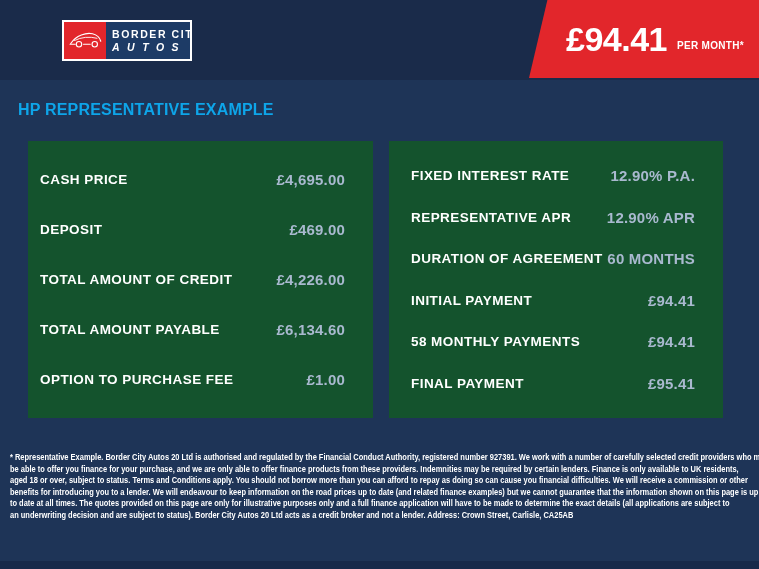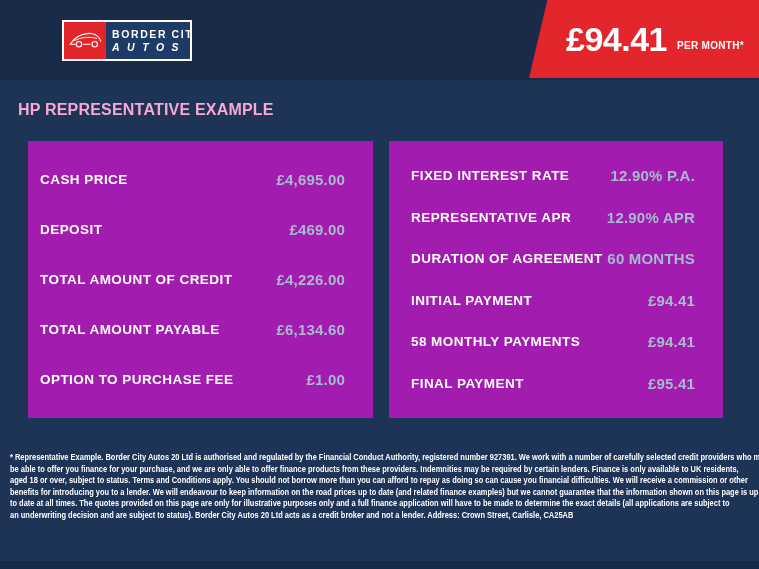--- a/index.html
+++ b/index.html
@@ -81,31 +81,31 @@
     font-weight: bold;
     font-size: 10px;
     letter-spacing: 0.3px;
     margin-left: 10px;
     margin-top: 12px;
     white-space: nowrap;
   }
   .heading {
     position: absolute;
     left: 18px; top: 101px;
-    color: #f9a8d4;
+    color: #0ea5e9;
     font-weight: bold;
     font-size: 16px;
     letter-spacing: 0.2px;
     white-space: nowrap;
   }
   .panel {
     position: absolute;
     top: 141px;
     height: 277px;
-    background: #a21caf;
+    background: #14532d;
     box-sizing: border-box;
     display: flex;
     flex-direction: column;
     justify-content: space-around;
     padding: 14px 28px 14px 12px;
   }
   .panel-left  { left: 28px;  width: 345px; }
   .panel-right { left: 389px; width: 334px; padding-left: 22px; }
   .row {
     display: flex;

